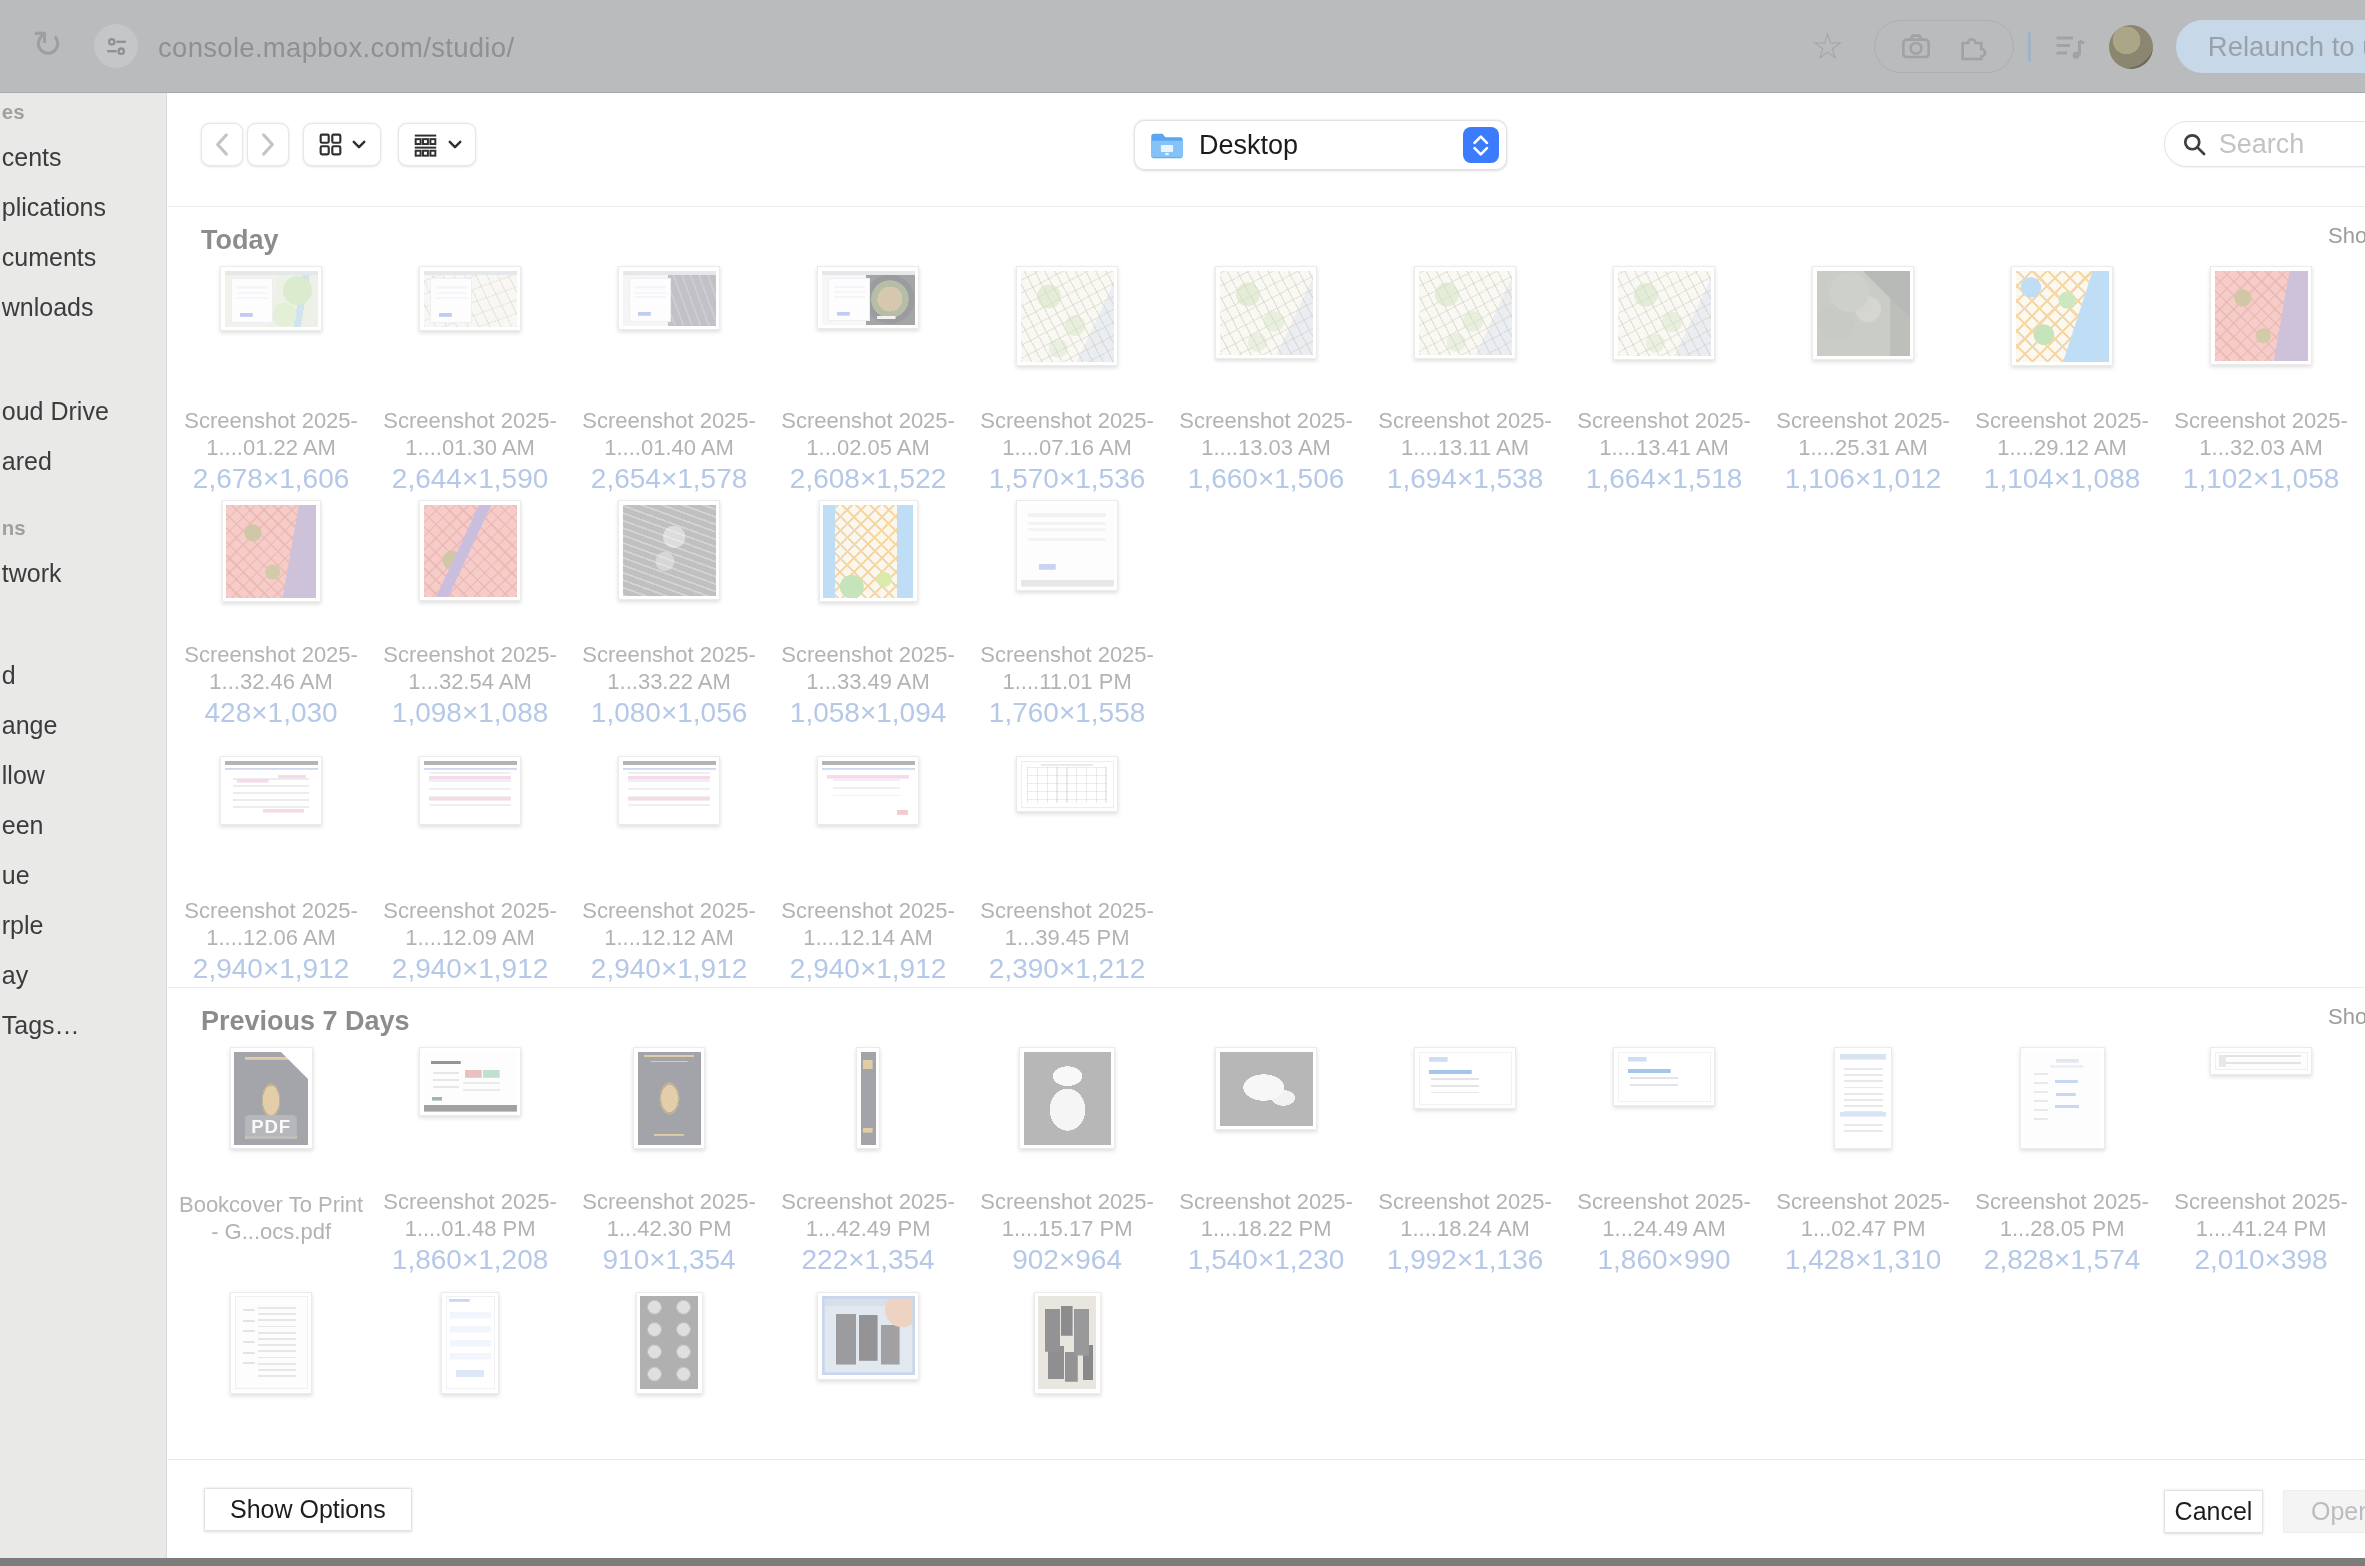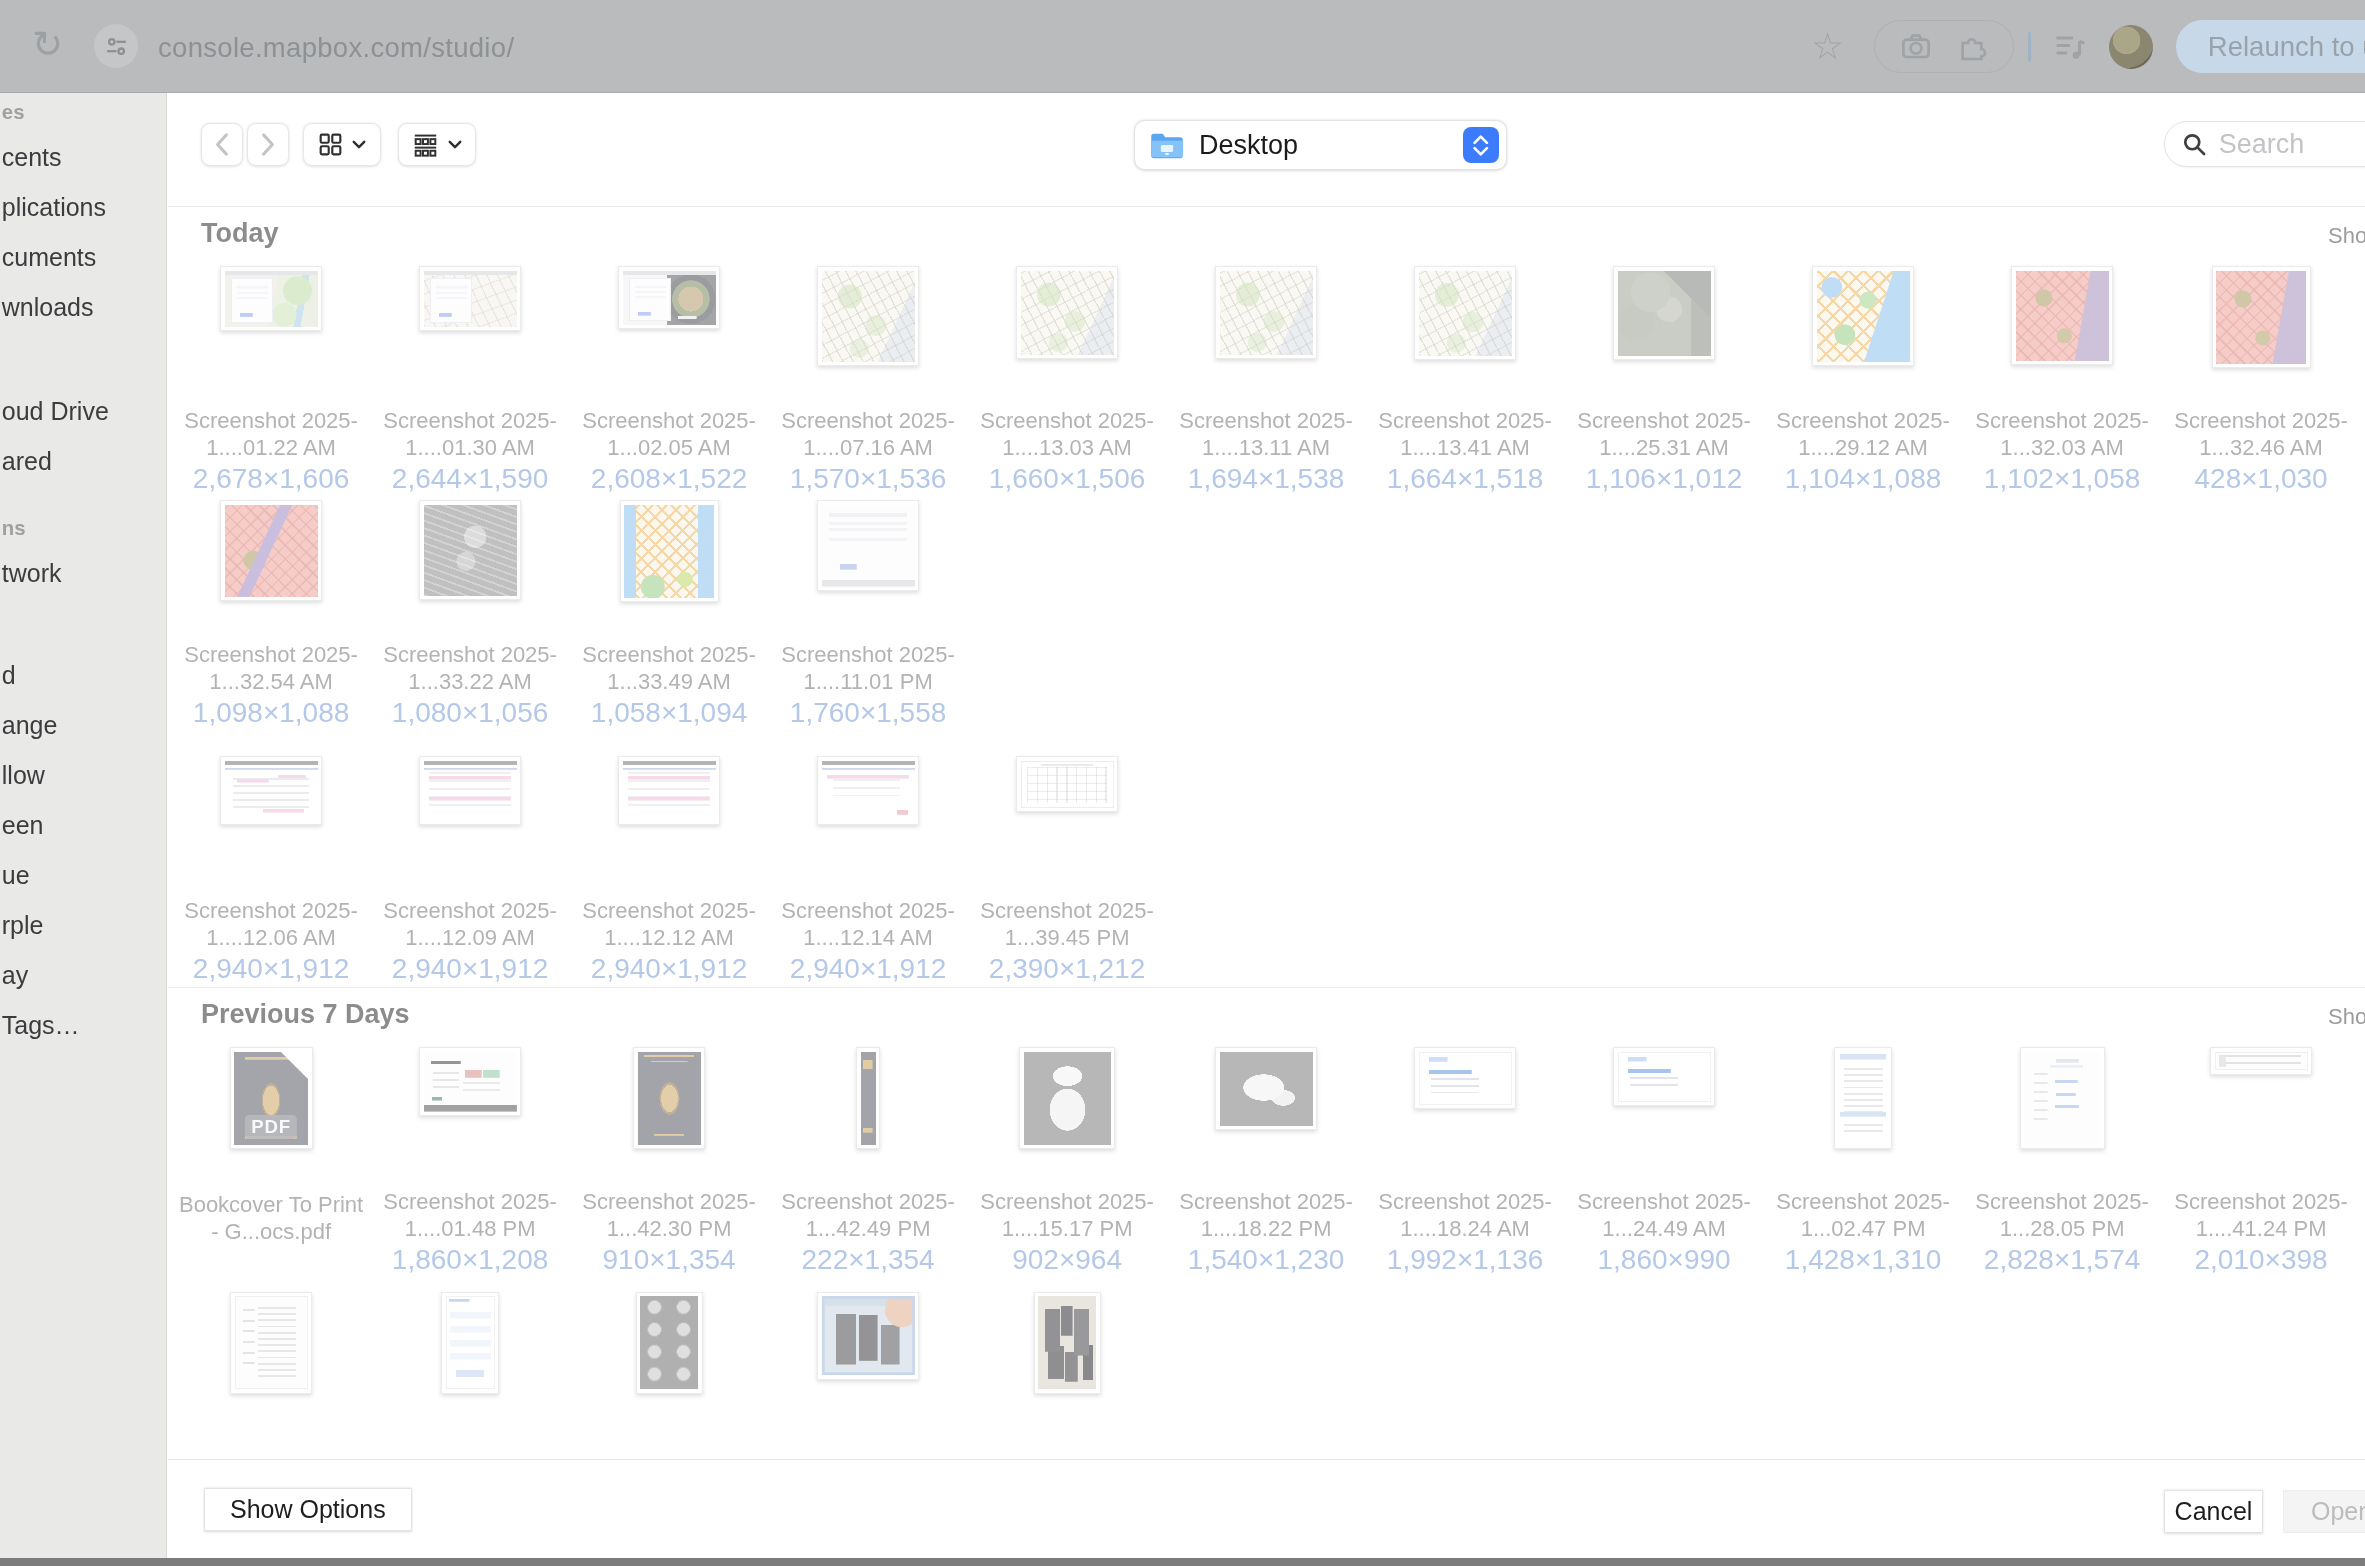--- a/index.html
+++ b/index.html
@@ -57,21 +57,21 @@
     display:flex; align-items:center; padding-left:16px; }
   .search-field input { border:none; outline:none; font-size:27px; margin-left:10.7px; width:266px;
     font-family:"Liberation Sans", sans-serif; color:#3c3c3e; background:transparent; }
   .search-field input::placeholder { color:#c3c3c7; }
 
   
   .files { position:absolute; top:113px; left:0; right:0; bottom:99px; overflow:hidden; }
   .file-section:nth-child(2) { margin-top:22px; }
   .file-section:nth-child(3) { margin-top:1.8px; }
   .section-head { height:55px; border-top:0.9px solid #ececec; position:relative; }
-  .section-title { position:absolute; left:33px; top:11px; font-size:27px; font-weight:600; color:#8c8c8c; }
+  .section-title { position:absolute; left:33px; top:18px; font-size:27px; font-weight:600; color:#8c8c8c; }
   .show-link { position:absolute; left:2160px; top:16px; font-size:22px; color:#9c9c9c; white-space:nowrap; }
 
   .file-grid { display:grid; grid-template-columns:repeat(11,199px); padding-left:3.6px; }
   .file-item { width:199px; height:234px; display:flex; flex-direction:column; align-items:center; }
   .thumb-box { height:140px; margin-top:5.3px; display:flex; justify-content:center; }
   .file-section:nth-child(3) .file-item:nth-child(n+12) .thumb-box { align-items:flex-start; padding-top:10.7px; }
   .thumb { background:#fff; border:0.9px solid #dcdcdc; padding:3.6px;
     box-shadow:0 1.8px 4.4px rgba(0,0,0,.25); opacity:.55; position:relative; }
   .art { width:100%; height:100%; position:relative; }
   .file-name { margin-top:4.4px; font-size:22px; line-height:27px; color:#b2b3b5; text-align:center; max-width:188px; }
@@ -416,20 +416,29 @@
                 <div class="thumb-box">
                   <div class="thumb" style="width: 102px; height: 65px;">
                     <div class="art a-mapedit-light t-editor"></div>
                   </div>
                 </div>
                 <div class="file-name">Screenshot 2025-1....01.30 AM</div>
                 <div class="file-dims">2,644×1,590</div>
               </div>
               <div class="file-item">
                 <div class="thumb-box">
+                  <div class="thumb" style="width: 102px; height: 64px;">
+                    <div class="art a-mapedit-dark t-editor"></div>
+                  </div>
+                </div>
+                <div class="file-name">Screenshot 2025-1....01.40 AM</div>
+                <div class="file-dims">2,654×1,578</div>
+              </div>
+              <div class="file-item">
+                <div class="thumb-box">
                   <div class="thumb" style="width: 102px; height: 63px;">
                     <div class="art a-mapedit-globe t-editor"></div>
                   </div>
                 </div>
                 <div class="file-name">Screenshot 2025-1...02.05 AM</div>
                 <div class="file-dims">2,608×1,522</div>
               </div>
               <div class="file-item">
                 <div class="thumb-box">
                   <div class="thumb" style="width: 102px; height: 100px;">

